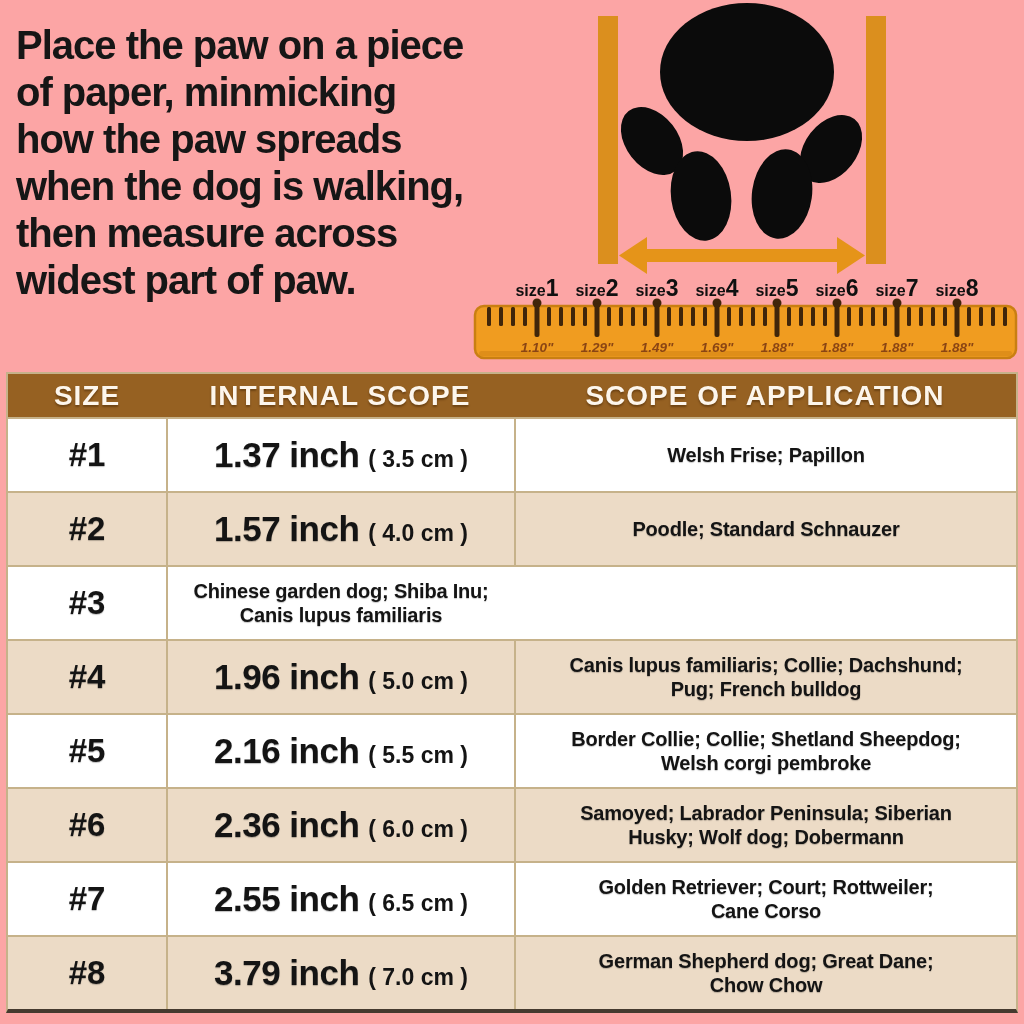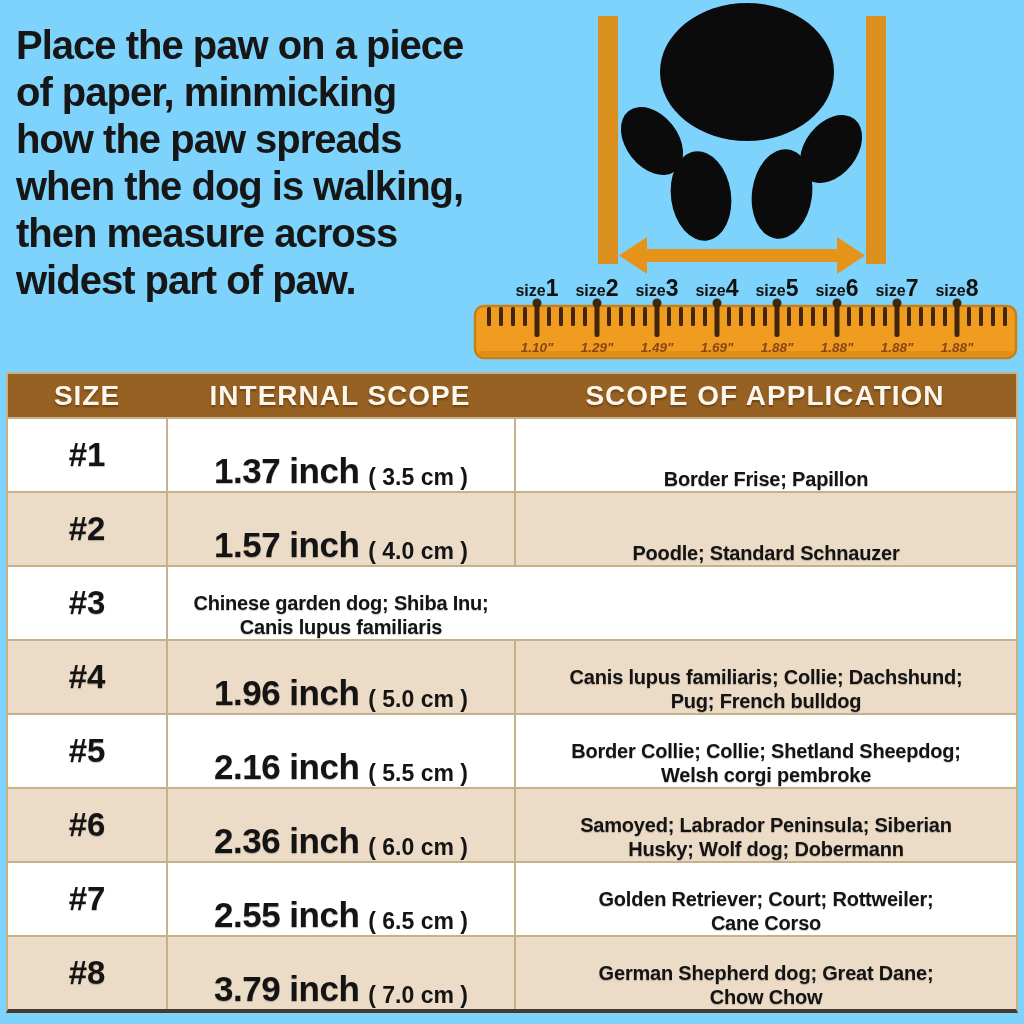--- a/index.html
+++ b/index.html
@@ -1,18 +1,18 @@
 <!DOCTYPE html>
 <html style="--accent-orange: #e59419; --bar-orange: #db8f1e; --ruler-orange: #f09c20; --ruler-border: #c97f12; --tick-brown: #40260a; --measure-text: #8a4514; --header-brown: #966122; --row-beige: #ecdbc6; --row-white: #ffffff; --grid-line: #c6b28a; --table-bottom-border: #453a2e; --paw-black: #0b0b0b; --text-black: #161616;"><head>
 <meta charset="utf-8">
 <style>
   * { margin:0; padding:0; box-sizing:border-box; }
   html,body { background:#ffffff; }
   body { font-family:"Liberation Sans", sans-serif; }
-  .canvas { position:relative; width:1024px; height:1024px; background:#7dd3fc; overflow:hidden; }
+  .canvas { position:relative; width:1024px; height:1024px; background:#fca5a5; overflow:hidden; }
 
   
   .intro {
     position:absolute; left:16px; top:22px; width:585px;
     font-size:40px; font-weight:bold; line-height:47px;
     letter-spacing:-1px; color:var(--text-black);
     white-space:pre-line;
   }
 
   
@@ -48,21 +48,21 @@
     color:#fdf6ec; font-weight:bold; font-size:28px; letter-spacing:1px;
     text-shadow:0 2px 2px rgba(60,30,0,.45);
   }
   .trow {
     display:grid; grid-template-columns:158px 348px 1fr; height:74px;
     border-top:2px solid var(--grid-line);
   }
   .trow.white { background:var(--row-white); }
   .trow.beige { background:var(--row-beige); }
   .cell { display:flex; align-items:center; justify-content:center; }
-  .cell + .cell { border-left:2px solid var(--grid-line);align-items:flex-end; }
+  .cell + .cell { border-left:2px solid var(--grid-line); }
   .size-cell { font-size:33px; font-weight:bold; color:#141414; text-shadow:0 1px 1px rgba(0,0,0,.25); }
   .width-cell { gap:9px; }
   .inch { font-size:35px; font-weight:bold; letter-spacing:-0.5px; color:#141414; text-shadow:0 1px 1px rgba(0,0,0,.25); }
   .cm { font-size:23px; font-weight:bold; color:#141414; padding-top:8px; }
   .scope-cell {
     font-size:20px; font-weight:bold; color:#141414; text-align:center;
     line-height:24px; white-space:pre-line; letter-spacing:-0.2px;
     text-shadow:0 1px 1px rgba(0,0,0,.22);
   }
 </style>
@@ -176,21 +176,21 @@
       <div class="th">INTERNAL SCOPE</div>
       <div class="th">SCOPE OF APPLICATION</div>
     </div>
     <div id="table-body">
         <div class="trow white">
           <div class="cell size-cell">#1</div>
           <div class="cell width-cell">
             <span class="inch">1.37 inch</span>
             <span class="cm">( 3.5 cm )</span>
           </div>
-          <div class="cell scope-cell">Border Frise; Papillon</div>
+          <div class="cell scope-cell">Welsh Frise; Papillon</div>
         </div>
         <div class="trow beige">
           <div class="cell size-cell">#2</div>
           <div class="cell width-cell">
             <span class="inch">1.57 inch</span>
             <span class="cm">( 4.0 cm )</span>
           </div>
           <div class="cell scope-cell">Poodle; Standard Schnauzer</div>
         </div>
         <div class="trow white">

